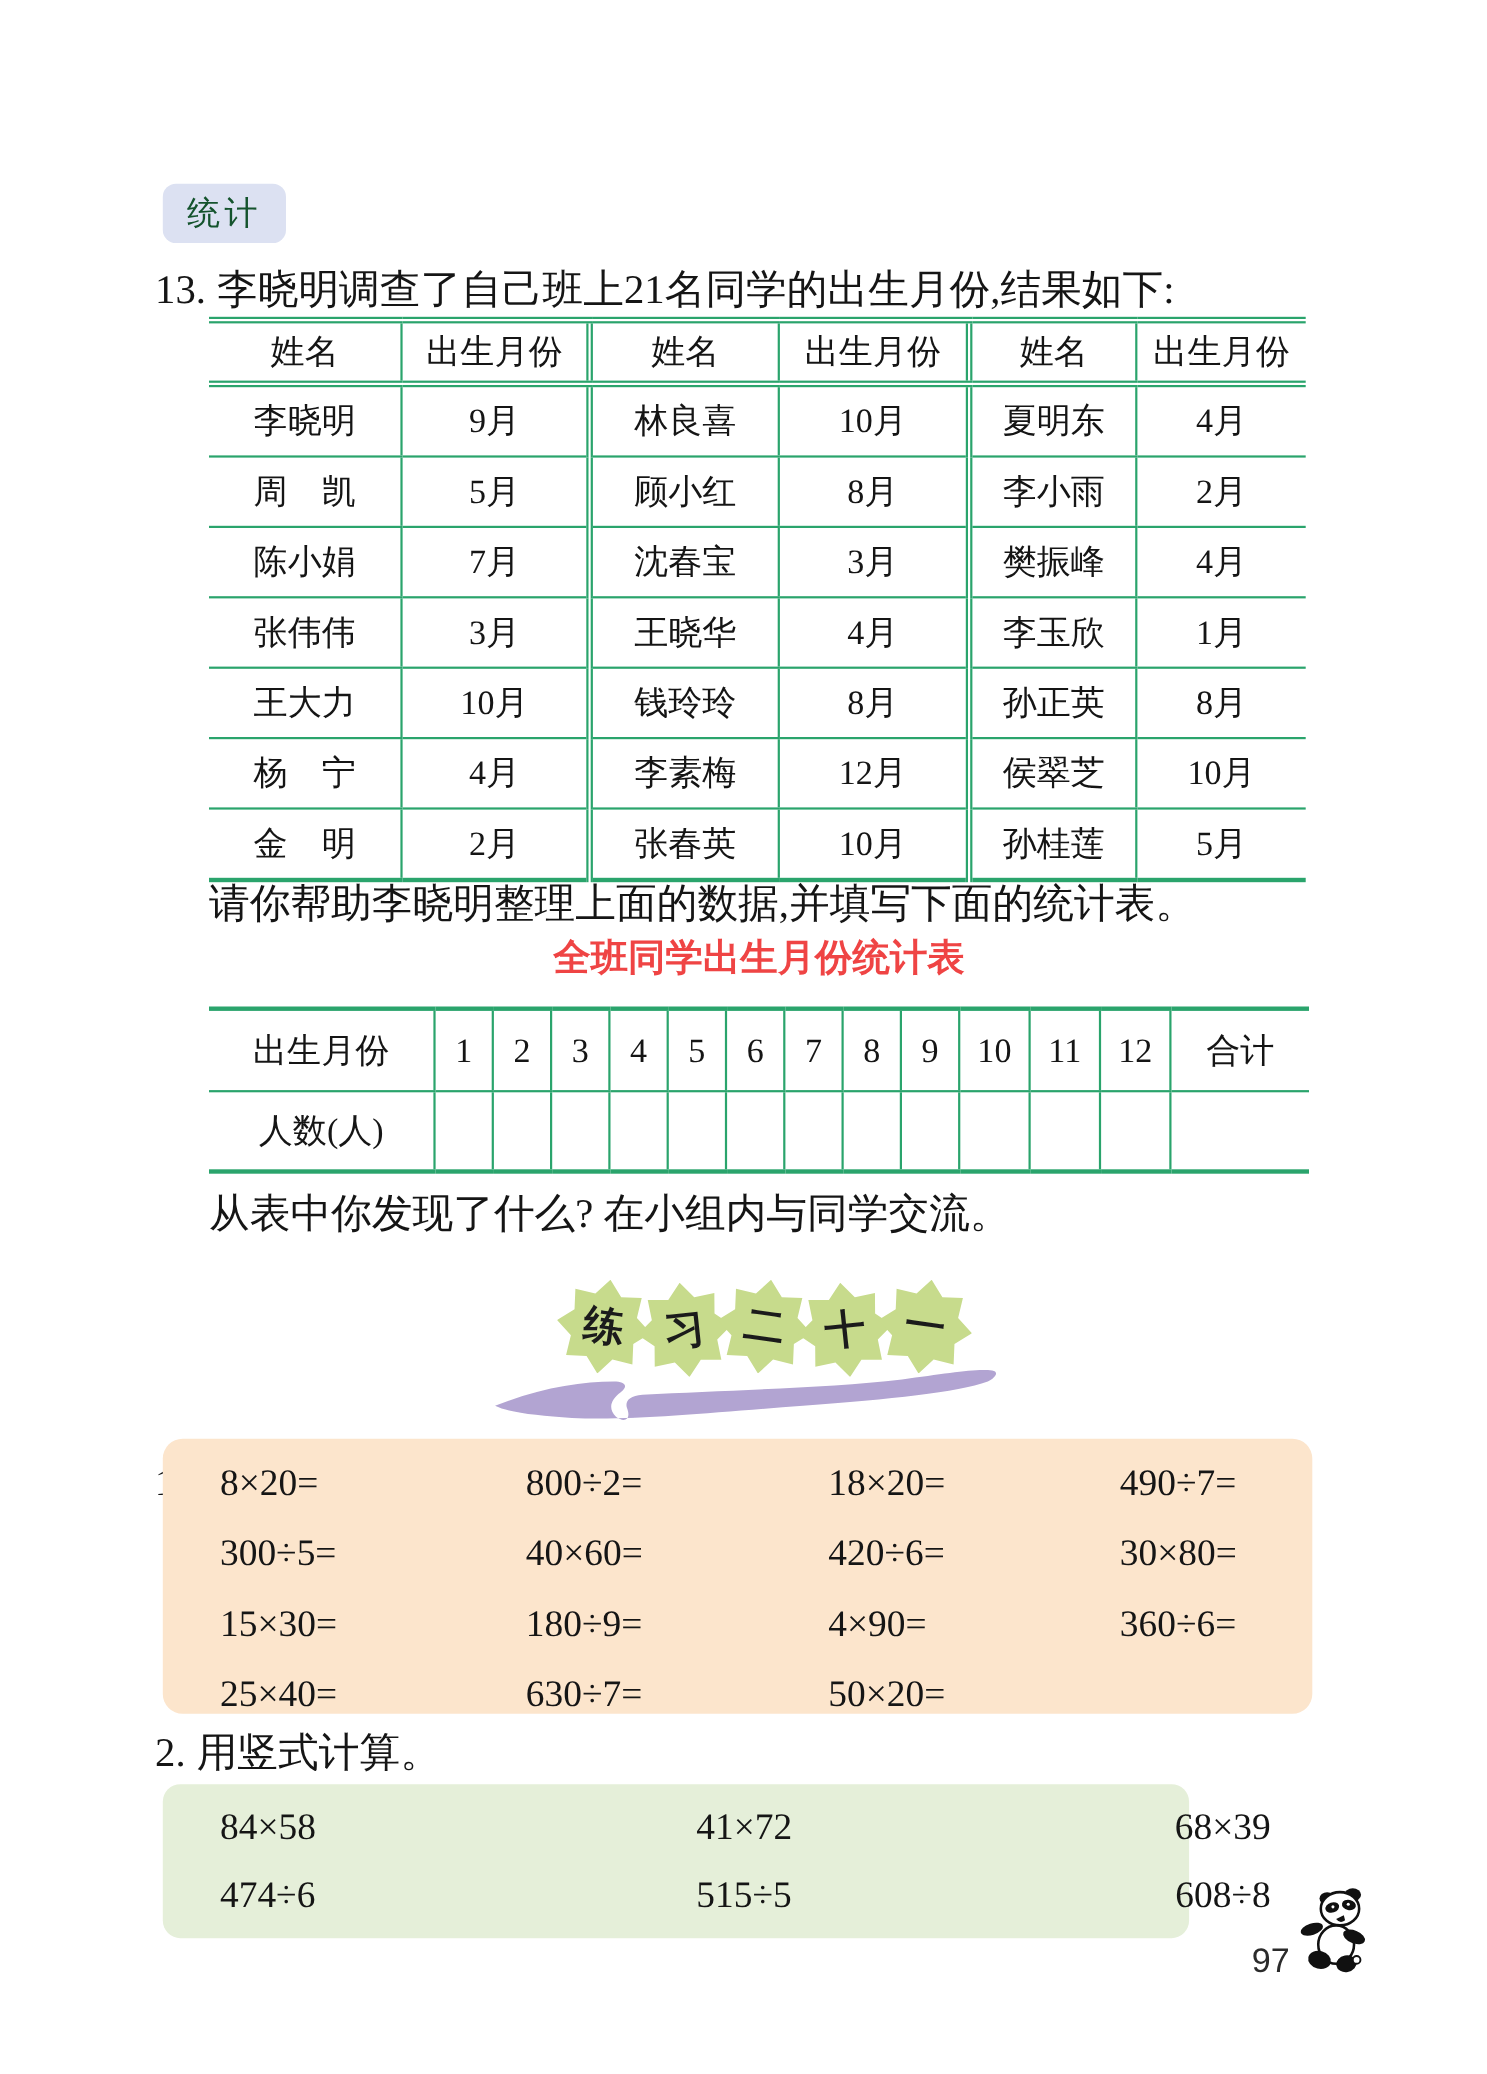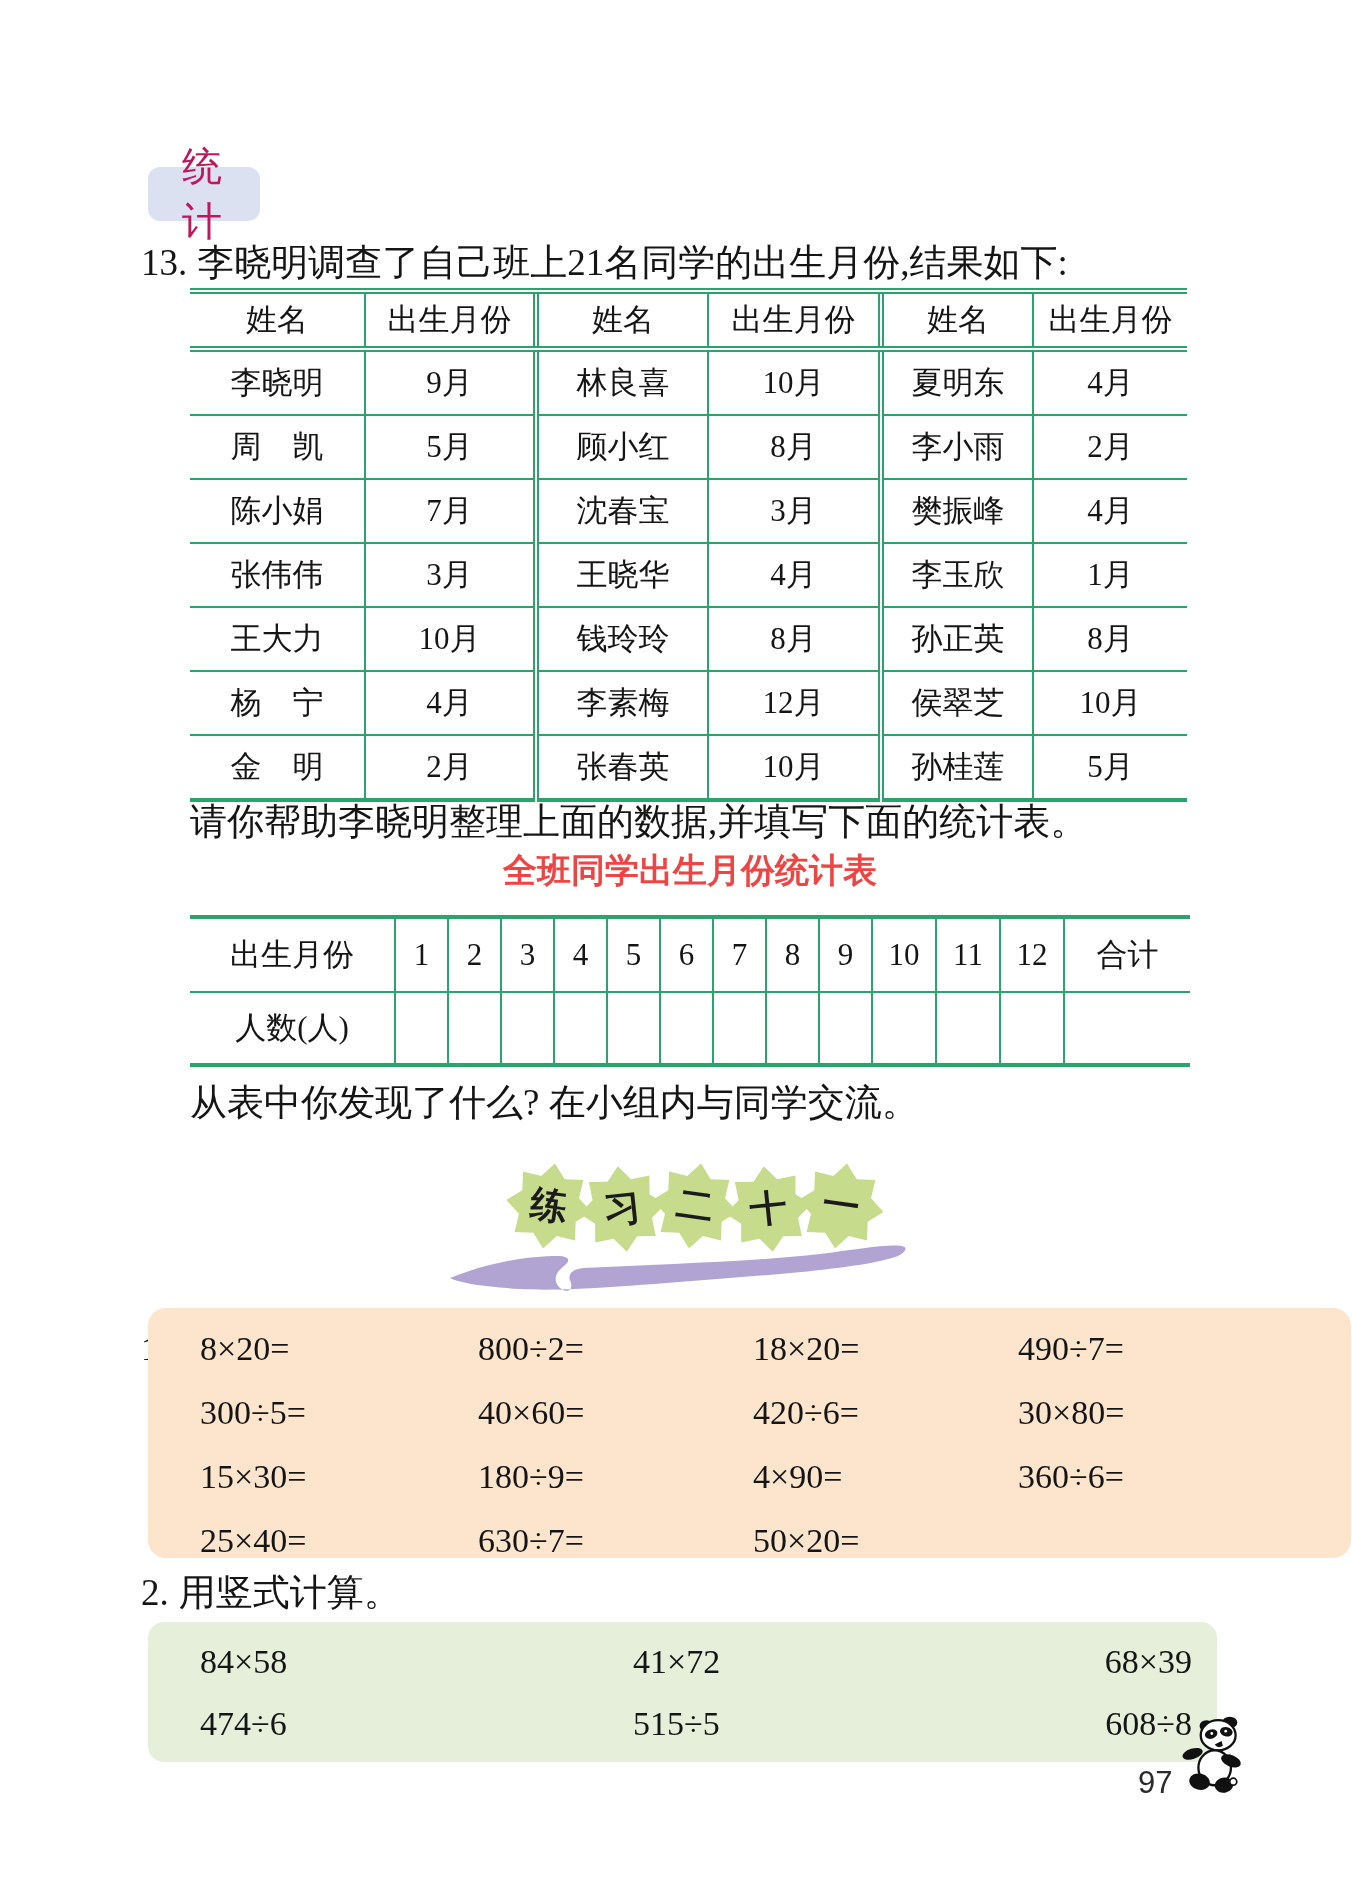--- a/index.html
+++ b/index.html
@@ -14,24 +14,23 @@
   html,body{margin:0;padding:0;}
   body{
     width:1352px;height:1885px;position:relative;background:#ffffff;
     font-family:"Liberation Serif","DejaVu Serif",serif;color:var(--text);
     overflow:hidden;
   }
   .abs{position:absolute;}
   
   .badge{
     left:148px;top:167px;width:82px;height:38px;background:var(--badge-bg);
-    border-radius:12px;font-size:40px;color:#be185d;
+    border-radius:12px;font-size:30px;color:#14532d;
     display:flex;align-items:center;justify-content:center;padding:8px 15px;
     letter-spacing:4px;
-    text-align:center;
   }
   
   .line{font-size:37px;white-space:nowrap;}
   .num{margin-right:10px;}
   
   .t1{left:190px;top:288px;border-collapse:collapse;table-layout:fixed;width:997px;}
   .t1 th,.t1 td{font-size:31px;font-weight:normal;text-align:center;padding:0;color:var(--text);margin-top:28px;}
   .t1 thead th{height:52px;border-top:6px double var(--table-green);border-bottom:6px double var(--table-green);}
   .t1 tbody td{height:62px;border-bottom:2px solid var(--table-green);}
   .t1 tbody tr:last-child td{border-bottom:4px solid var(--table-green);}
@@ -50,24 +49,24 @@
   .star{
     width:86px;height:86px;background:var(--star-green);
     clip-path:polygon(50% 0%,63.8% 16.7%,85.4% 14.6%,83.3% 36.2%,100% 50%,83.3% 63.8%,85.4% 85.4%,63.8% 83.3%,50% 100%,36.2% 83.3%,14.6% 85.4%,16.7% 63.8%,0% 50%,16.7% 36.2%,14.6% 14.6%,36.2% 16.7%);
     display:flex;align-items:center;justify-content:center;margin-right:-13px;
   }
   .star span{font-size:37px;font-weight:bold;color:#1b1b1b;}
   .star:nth-child(odd){transform:rotate(8deg);}
   .star:nth-child(even){transform:rotate(-6deg) translateY(3px);}
   .swoosh{left:450px;top:1236px;}
   
-  .block1{left:148px;top:1308px;width:1203px;height:250px;background:var(--orange-bg);border-radius:18px;}
+  .block1{left:148px;top:1308px;width:1045px;height:250px;background:var(--orange-bg);border-radius:18px;}
   .block1-grid{display:grid;grid-template-columns:278px 275px 265px 1fr;row-gap:26px;
                padding:22px 0 0 52px;font-size:34px;}
-  .block2{left:148px;top:1622px;width:1069px;height:140px;background:var(--green-bg);border-radius:16px;}
+  .block2{left:148px;top:1622px;width:933px;height:140px;background:var(--green-bg);border-radius:16px;}
   .block2-grid{display:grid;grid-template-columns:433px 435px 1fr;row-gap:24px;
                padding:21px 25px 0 52px;font-size:34px;}
   .block2-grid .right{text-align:right;}
   .qnum{font-size:34px;}
   
   .page-num{left:1138px;top:1765px;font-size:31px;font-family:"Liberation Sans","DejaVu Sans",sans-serif;color:#2b2b2b;}
 </style>
 </head>
 <body>
 

